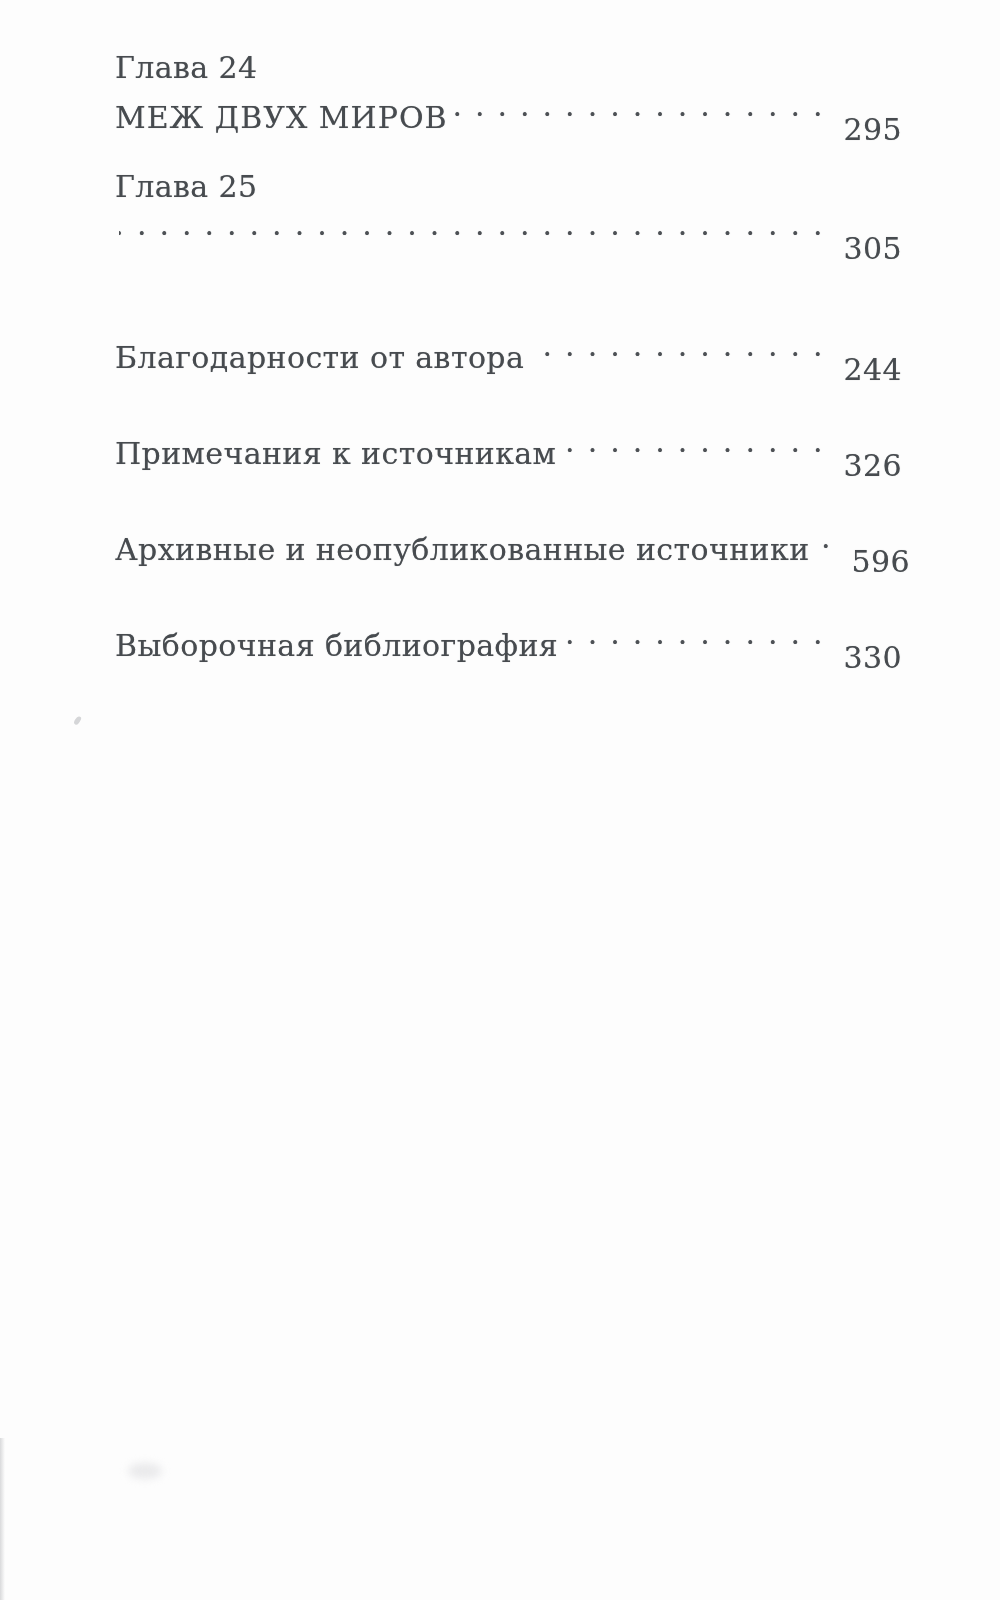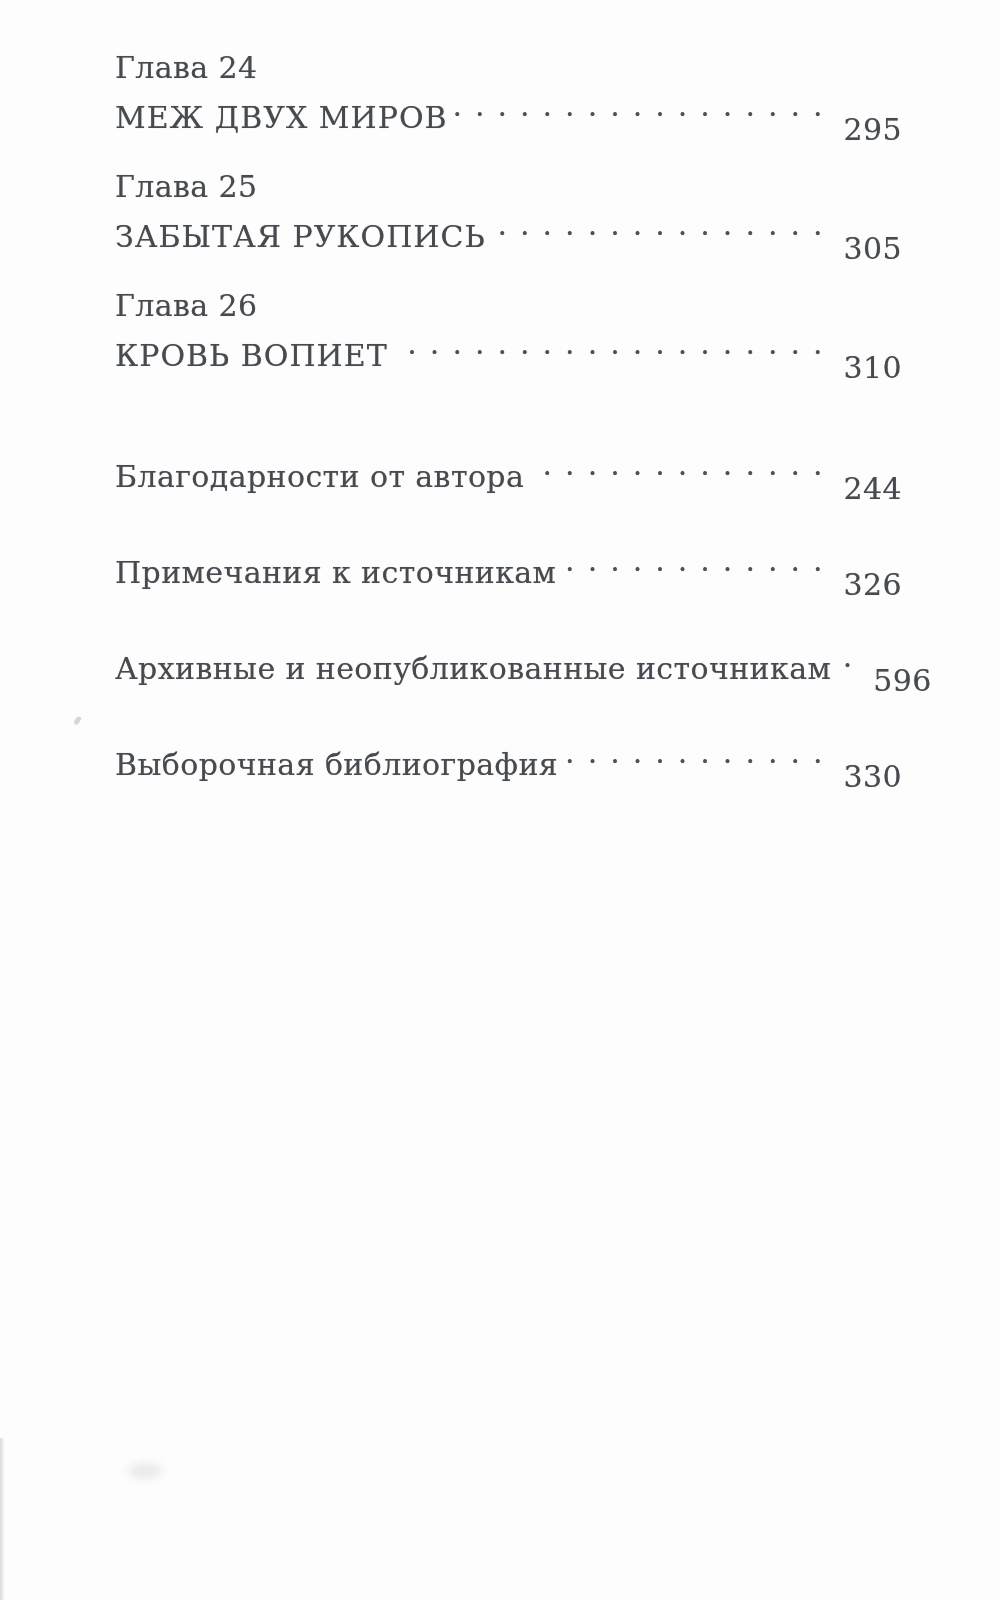--- a/index.html
+++ b/index.html
@@ -109,49 +109,40 @@
       <div class="row line">
         <span class="title chapter-title">МЕЖ ДВУХ МИРОВ</span>
         <span class="leader"></span>
         <span class="pagenum">295</span>
       </div>
     </div>
 
     <div class="chapter-group">
       <div class="line">Глава 25</div>
       <div class="row line">
-        <span class="title chapter-title">ЗАБЫТАЯ РУКОПИСЬ</span>
         <span class="leader"></span>
         <span class="pagenum">305</span>
       </div>
     </div>
 
-    <div class="chapter-group">
-      <div class="line">Глава 26</div>
-      <div class="row line">
-        <span class="title chapter-title">КРОВЬ ВОПИЕТ</span>
-        <span class="leader"></span>
-        <span class="pagenum">310</span>
-      </div>
-    </div>
 
     <div class="row line backmatter-item first">
       <span class="title">Благодарности от автора</span>
       <span class="leader"></span>
       <span class="pagenum">244</span>
     </div>
 
     <div class="row line backmatter-item">
       <span class="title">Примечания к источникам</span>
       <span class="leader"></span>
       <span class="pagenum">326</span>
     </div>
 
     <div class="row line backmatter-item">
-      <span class="title">Архивные и неопубликованные источникам</span>
+      <span class="title">Архивные и неопубликованные источники</span>
       <span class="leader"></span>
       <span class="pagenum">596</span>
     </div>
 
     <div class="row line backmatter-item">
       <span class="title">Выборочная библиография</span>
       <span class="leader"></span>
       <span class="pagenum">330</span>
     </div>
 

